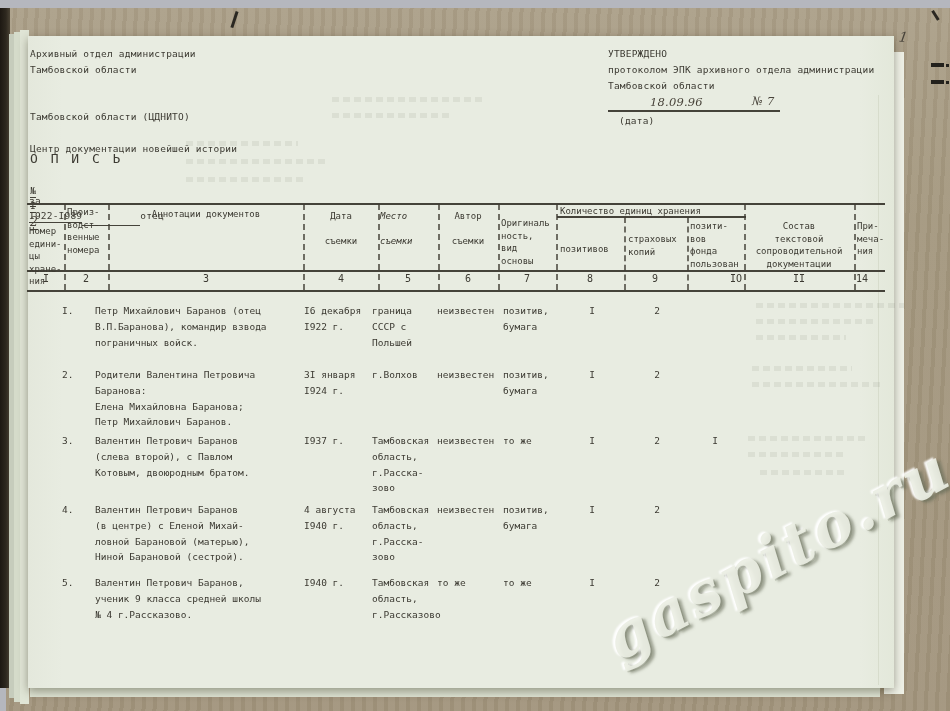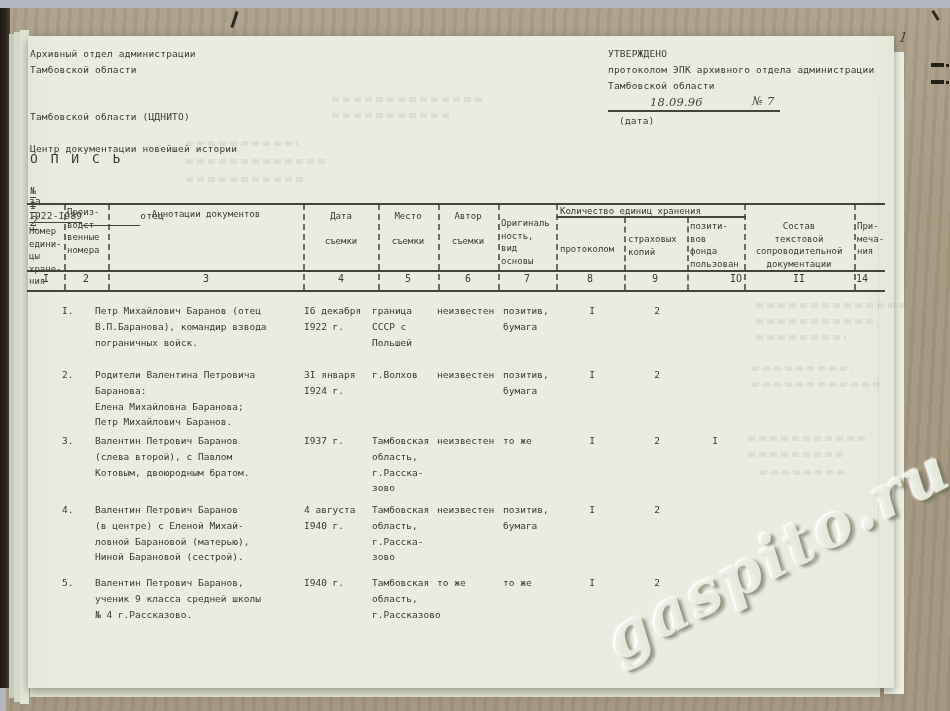--- a/index.html
+++ b/index.html
@@ -151,31 +151,31 @@
 хране-
 ния</div>
   <div class="hcell" style="left:67px;  top:206px; width:40px;">Произ-
 водст-
 венные
 номера</div>
   <div class="hcell" style="left:110px; top:208px; width:192px; text-align:center;">Аннотации документов</div>
   <div class="hcell" style="left:306px; top:210px; width:70px; text-align:center;">Дата
 
 съемки</div>
-  <div class="hcell" style="left:380px; top:210px; width:56px; text-align:center;">Место
+  <div class="hcell" style="left:380px; top:210px; width:56px; font-style:italic;">Место
 
 съемки</div>
   <div class="hcell" style="left:440px; top:210px; width:56px; text-align:center;">Автор
 
 съемки</div>
   <div class="hcell" style="left:501px; top:217px; width:54px;">Оригиналь
 ность,
 вид
 основы</div>
-  <div class="hcell" style="left:560px; top:243px; width:62px;">протоколом</div>
+  <div class="hcell" style="left:560px; top:243px; width:62px;">позитивов</div>
   <div class="hcell" style="left:628px; top:233px; width:58px;">страховых
 копий</div>
   <div class="hcell" style="left:690px; top:220px; width:54px;">позити-
 вов
 фонда
 пользован</div>
   <div class="hcell" style="left:746px; top:220px; width:106px; text-align:center;">Состав
 текстовой
 сопроводительной
 документации</div>

